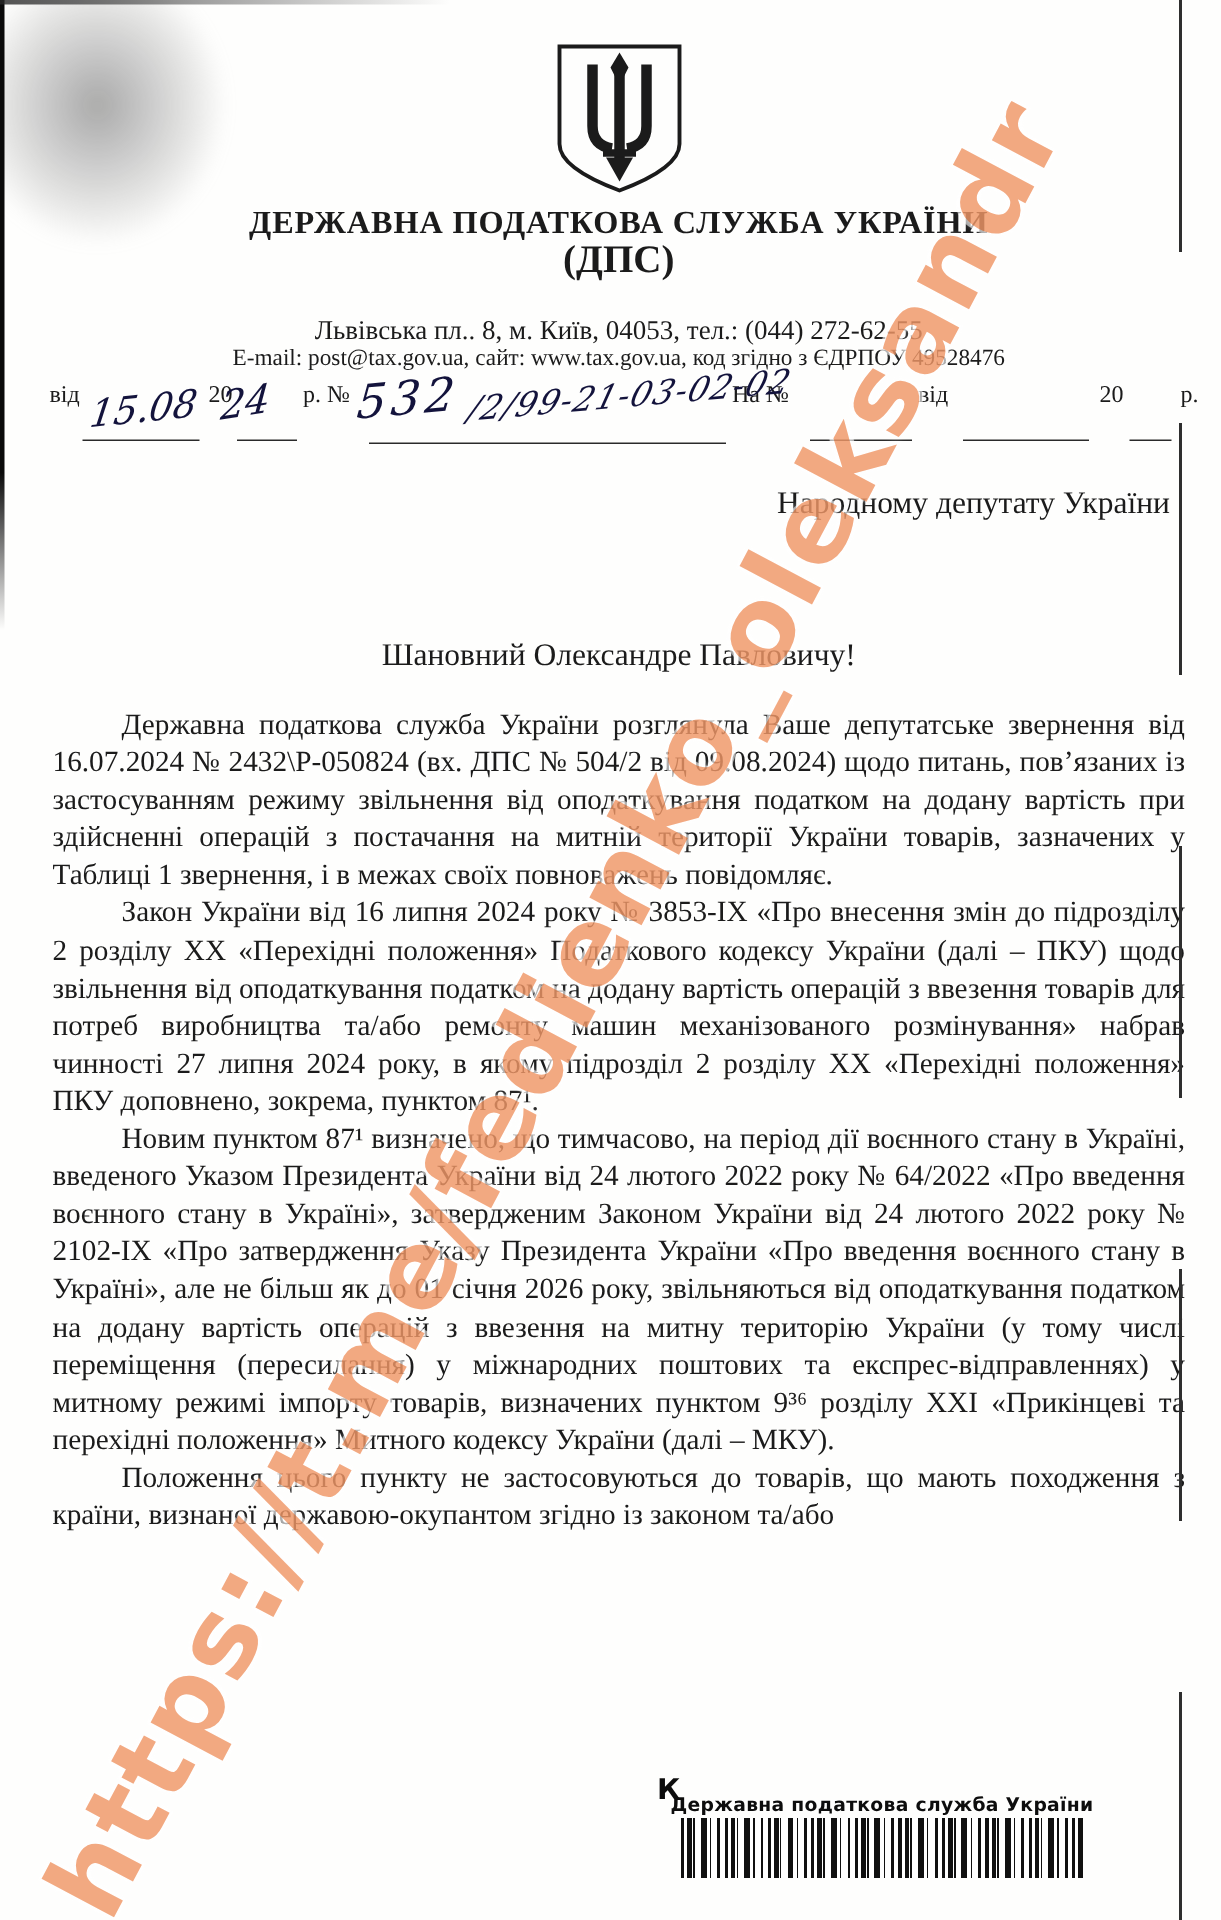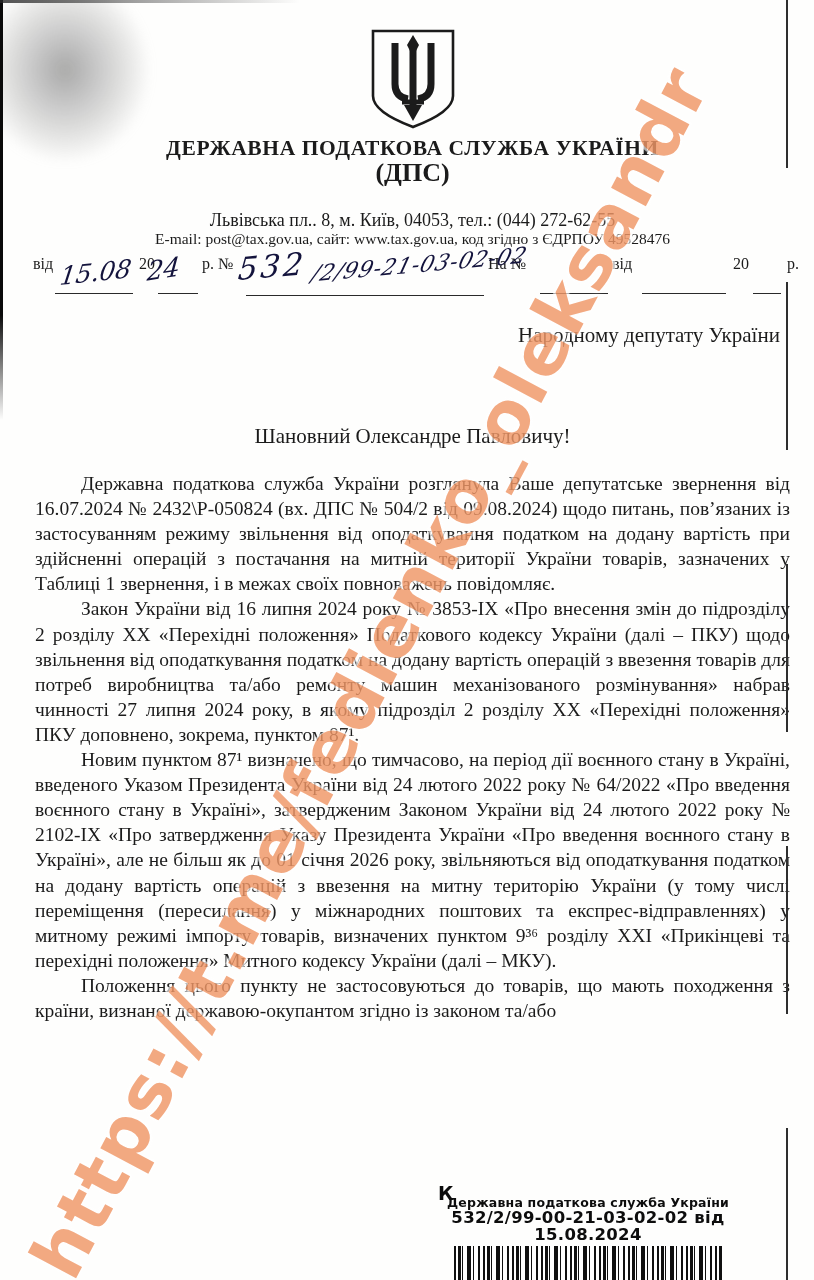--- a/index.html
+++ b/index.html
@@ -119,20 +119,19 @@
   <div class="body">
     <p>Державна податкова служба України розглянула Ваше депутатське звернення від 16.07.2024 № 2432\Р-050824 (вх. ДПС № 504/2 від 09.08.2024) щодо питань, пов’язаних із застосуванням режиму звільнення від оподаткування податком на додану вартість при здійсненні операцій з постачання на митній території України товарів, зазначених у Таблиці 1 звернення, і в межах своїх повноважень повідомляє.</p>
     <p>Закон України від 16 липня 2024 року № 3853-ІХ «Про внесення змін до підрозділу 2 розділу ХХ «Перехідні положення» Податкового кодексу України (далі – ПКУ) щодо звільнення від оподаткування податком на додану вартість операцій з ввезення товарів для потреб виробництва та/або ремонту машин механізованого розмінування» набрав чинності 27 липня 2024 року, в якому підрозділ 2 розділу ХХ «Перехідні положення» ПКУ доповнено, зокрема, пунктом 87¹.</p>
     <p>Новим пунктом 87¹ визначено, що тимчасово, на період дії воєнного стану в Україні, введеного Указом Президента України від 24 лютого 2022 року № 64/2022 «Про введення воєнного стану в Україні», затвердженим Законом України від 24 лютого 2022 року № 2102-ІХ «Про затвердження Указу Президента України «Про введення воєнного стану в Україні», але не більш як до 01 січня 2026 року, звільняються від оподаткування податком на додану вартість операцій з ввезення на митну територію України (у тому числі переміщення (пересилання) у міжнародних поштових та експрес-відправленнях) у митному режимі імпорту товарів, визначених пунктом 9³⁶ розділу ХХІ «Прикінцеві та перехідні положення» Митного кодексу України (далі – МКУ).</p>
     <p>Положення цього пункту не застосовуються до товарів, що мають походження з країни, визнаної державою-окупантом згідно із законом та/або</p>
   </div>
 
   <div class="stamp">
     <span class="k">К</span>
     <div class="org">Державна податкова служба України</div>
-    <div class="num">532/2/99-00-21-03-02-02 від 15.08.2024</div>
     <div class="barcode"></div>
   </div>
 
   <div class="watermark">https://t.me/fedienko_oleksandr</div>
 
   <div class="edge-right-dashed"></div>
 </div>
 
 </body></html>

